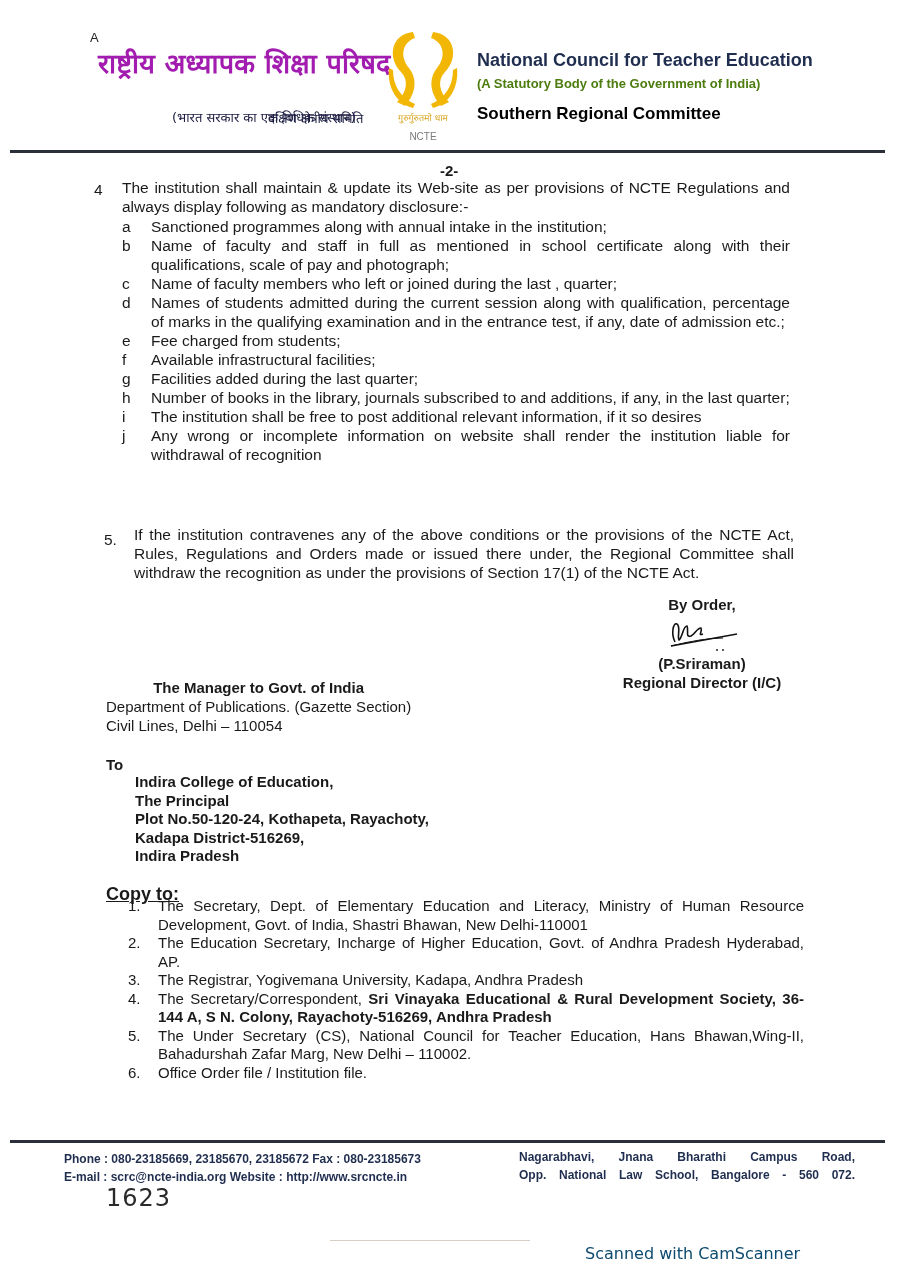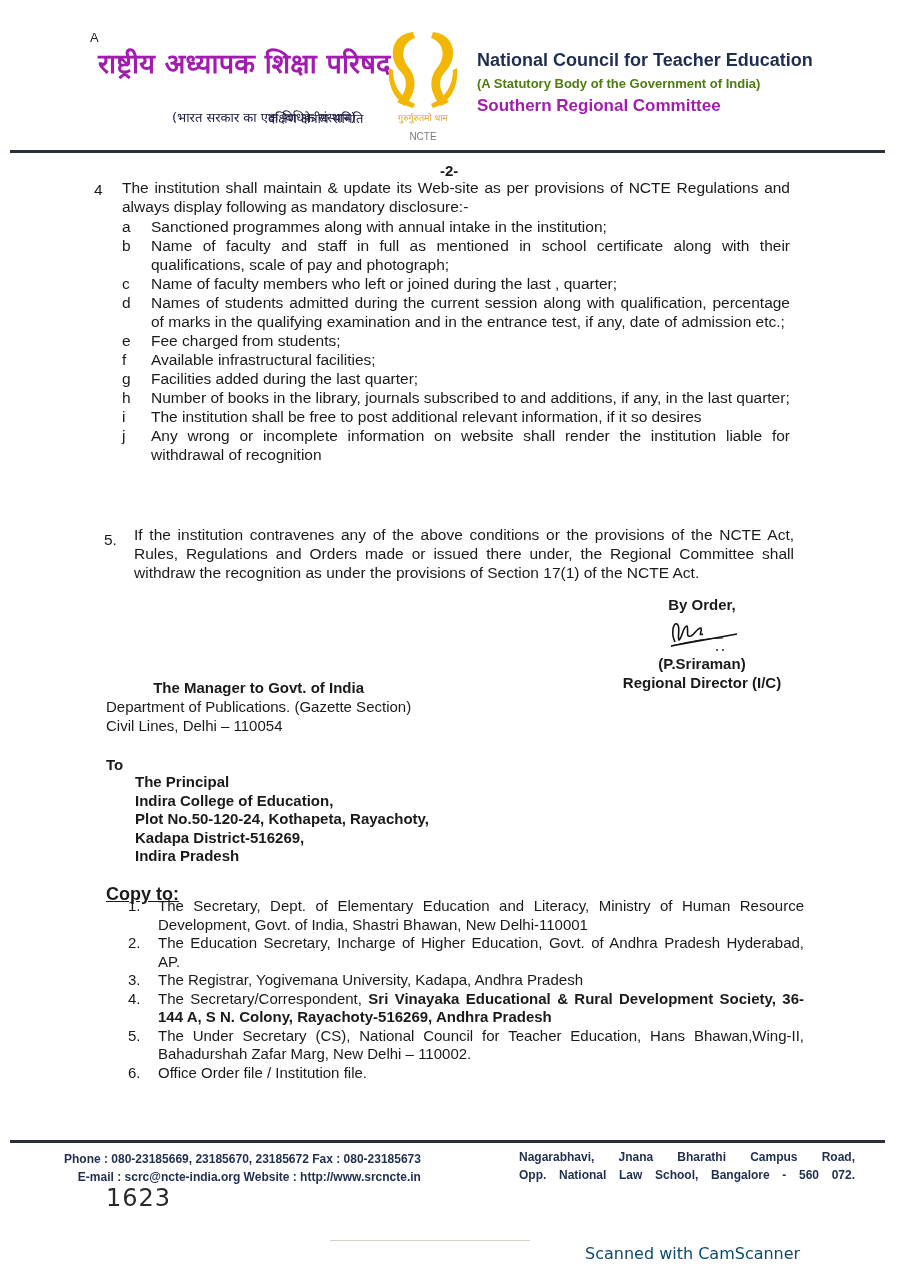--- a/index.html
+++ b/index.html
@@ -10,21 +10,21 @@
   .hdr-mark { left: 90px; top: 30px; font-size: 13px; color: #222; }
   .hi-title { left: 98px; top: 44px; font-size: 27px; color: #a21caf; font-family: "DejaVu Sans", sans-serif; font-weight: bold; letter-spacing: 0.2px; white-space: nowrap; }
   .hi-sub1 { left: 172px; top: 91px; font-size: 13px; color: #1a1a40; font-family: "DejaVu Sans", sans-serif; white-space: nowrap; margin-top: 17px; }
   .hi-sub2 { left: 268px; top: 109px; font-size: 13px; color: #1a1a40; font-family: "DejaVu Sans", sans-serif; white-space: nowrap; }
   .logo { left: 383px; top: 28px; width: 80px; height: 118px; }
   .logo svg { display: block; }
   .logo-motto { position: absolute; left: 0; top: 83px; width: 80px; text-align: center; font-size: 9px; color: #d9a520; font-family: "DejaVu Sans", sans-serif; white-space: nowrap; }
   .logo-ncte { position: absolute; left: 0; top: 103px; width: 80px; text-align: center; font-size: 10px; color: #7a7a7a; }
   .en-title { left: 477px; top: 50px; font-size: 18px; font-weight: bold; color: #1f2d4f; white-space: nowrap; }
   .en-sub1 { left: 477px; top: 76px; font-size: 13px; font-weight: bold; color: #4d7c0f; white-space: nowrap; }
-  .en-sub2 { left: 477px; top: 96px; font-size: 17px; font-weight: bold; color: #a21caf; white-space: nowrap; }
+  .en-sub2 { left: 477px; top: 104px; font-size: 17px; font-weight: bold; color: #000000; white-space: nowrap; }
   .rule-top { left: 10px; top: 150px; width: 875px; height: 3px; background: #2a2f3a; }
 
   
   .body-txt { font-size: 15.5px; font-family: "Liberation Sans", sans-serif; line-height: 19px; color: #1a1a1a; }
   .pageno { left: 440px; top: 162px; font-size: 15px; font-weight: bold; }
   .p4-num { left: 94px; top: 180px; }
   .p4-text { left: 122px; top: 178px; width: 668px; text-align: justify; }
   .sub-list { left: 122px; top: 217px; width: 668px; }
   .sub-item { display: flex; margin-bottom: 0; }
   .sub-letter { width: 29px; flex-shrink: 0; }
@@ -48,21 +48,21 @@
 
   .copy-label { left: 106px; top: 884px; font-size: 18px; font-weight: bold; text-decoration: underline; }
   .copy-list { left: 128px; top: 897px; width: 676px; font-size: 15px; line-height: 18.5px; }
   .copy-item { display: flex; }
   .copy-num { width: 30px; flex-shrink: 0; }
   .copy-text { flex: 1; text-align: justify; }
   .b { font-weight: bold; }
 
   
   .rule-bottom { left: 10px; top: 1140px; width: 875px; height: 3px; background: #2a2f3a; }
-  .foot-l { left: 64px; top: 1150px; font-size: 12px; font-weight: bold; line-height: 18px; color: #1f2d4f; white-space: nowrap; text-align: right; }
+  .foot-l { left: 64px; top: 1150px; font-size: 12px; font-weight: bold; line-height: 18px; color: #1f2d4f; white-space: nowrap; }
   .foot-r { left: 519px; top: 1148px; font-size: 12px; font-weight: bold; line-height: 18px; color: #1f2d4f; width: 336px; }
   .foot-r span { display: block; text-align: justify; text-align-last: justify; }
   .foot-l span { display: block; }
   .handnum { left: 106px; top: 1184px; font-size: 24px; font-family: "DejaVu Sans", sans-serif; color: #2a2a2a; letter-spacing: 1px; }
   .scan-line { left: 330px; top: 1240px; width: 200px; height: 1px; background: #d8cfc4; }
   .cam { left: 585px; top: 1244px; font-size: 16px; color: #0c4a6e; font-family: "DejaVu Sans", sans-serif; }
 </style>
 </head>
 <body>
 
@@ -151,22 +151,22 @@
 </div>
 
 <div class="abs mgr">
   <span class="mgr-title">The Manager to Govt. of India</span>
   <span class="mgr-line">Department of Publications. (Gazette Section)</span>
   <span class="mgr-line">Civil Lines, Delhi – 110054</span>
 </div>
 
 <div class="abs to-label">To</div>
 <div class="abs addressee">
+  <span>Indira College of Education,</span>
   <span>The Principal</span>
-  <span>Indira College of Education,</span>
   <span>Plot No.50-120-24, Kothapeta, Rayachoty,</span>
   <span>Kadapa District-516269,</span>
   <span>Indira Pradesh</span>
 </div>
 
 <div class="abs copy-label">Copy to:</div>
 <div class="abs copy-list">
   <div class="copy-item">
     <span class="copy-num">1.</span>
     <span class="copy-text">The Secretary, Dept. of Elementary Education and Literacy, Ministry of Human Resource Development, Govt. of India, Shastri Bhawan, New Delhi-110001</span>

